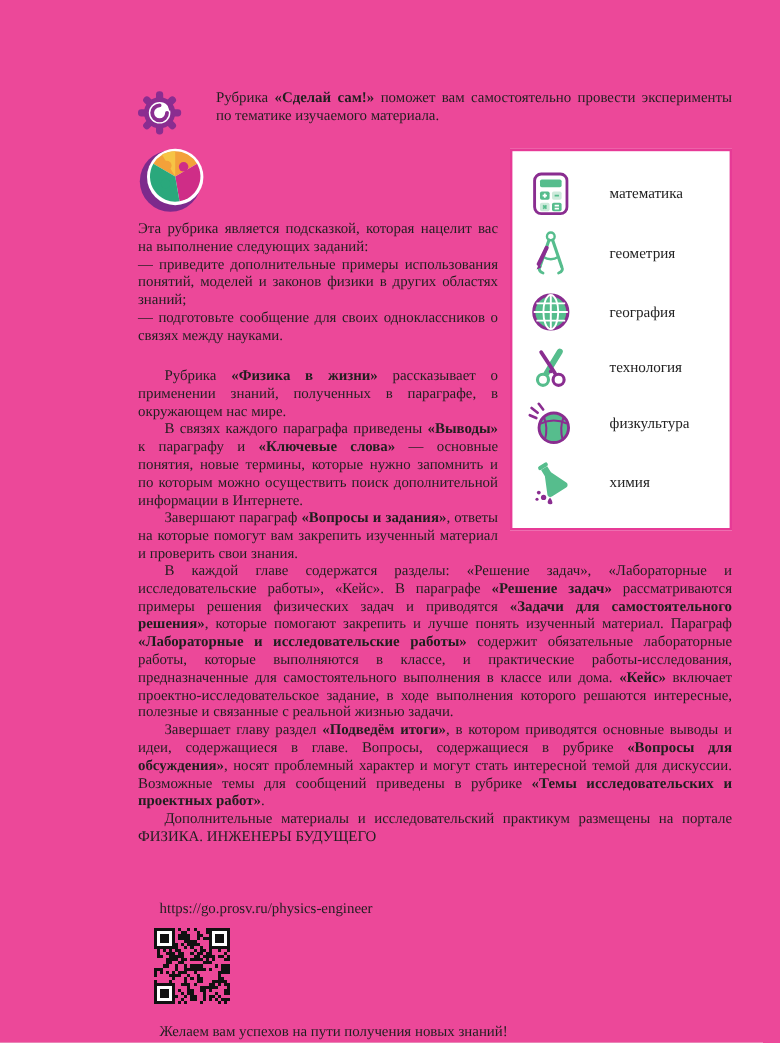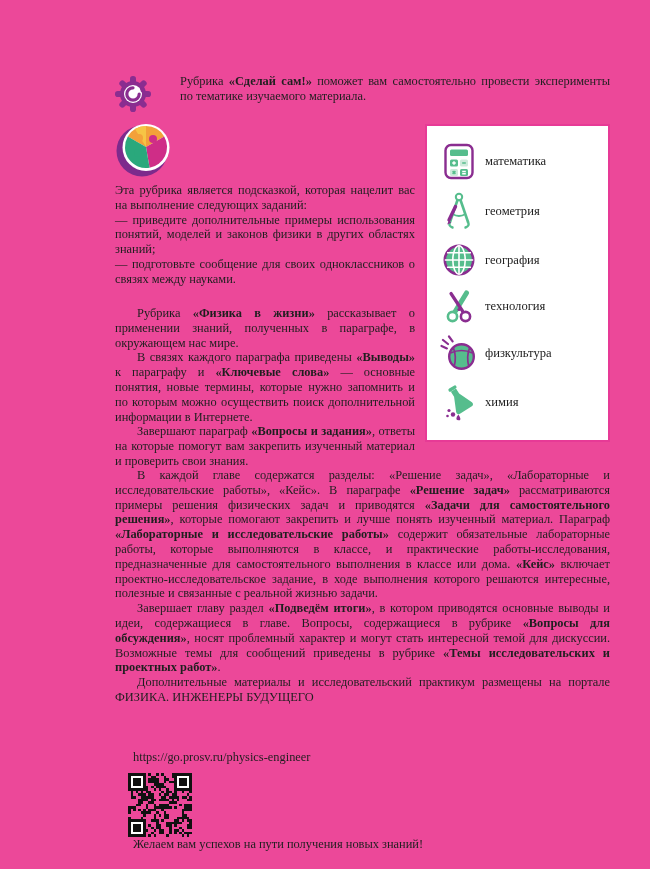--- a/index.html
+++ b/index.html
@@ -18,27 +18,27 @@
   .wide{position:absolute;left:115px;top:468px;width:495px;}
 
   .float-icon{float:left;width:60px;height:58px;margin:1px 6px 5px 0;}
 
   .subjects{
     position:absolute;left:425px;top:124px;width:185px;height:318px;
     box-sizing:border-box;border:2px solid #e73a96;background:#fff;
     display:flex;flex-direction:column;justify-content:space-evenly;
     padding:6px 8px 6px 12px;
   }
-  .subject-row{display:flex;align-items:center;gap:6px;}
+  .subject-row{display:flex;align-items:center;gap:29px;}
   .subject-icon{width:40px;min-width:40px;display:flex;justify-content:center;align-items:center;}
   .subject-label{font-size:12.6px;color:#222;}
 
   .portal-link{margin-left:18px;text-align:left;margin-top:45px;}
   .qr{margin:8px 0 0 13px;width:64px;height:64px;display:block;}
-  .closing{margin-top:0;margin-left:18px;text-align:left;}
+  .closing{margin-top:15px;margin-left:18px;text-align:left;}
 </style>
 </head>
 <body>
 
 <div class="page">
 
   <div class="icon-box" style="left:111px;top:73px;width:46px;height:44px;">
     <svg width="46" height="44" viewBox="0 0 46 44">
       <g fill="#8a2d90">
         <circle cx="22" cy="21" r="13"></circle>

